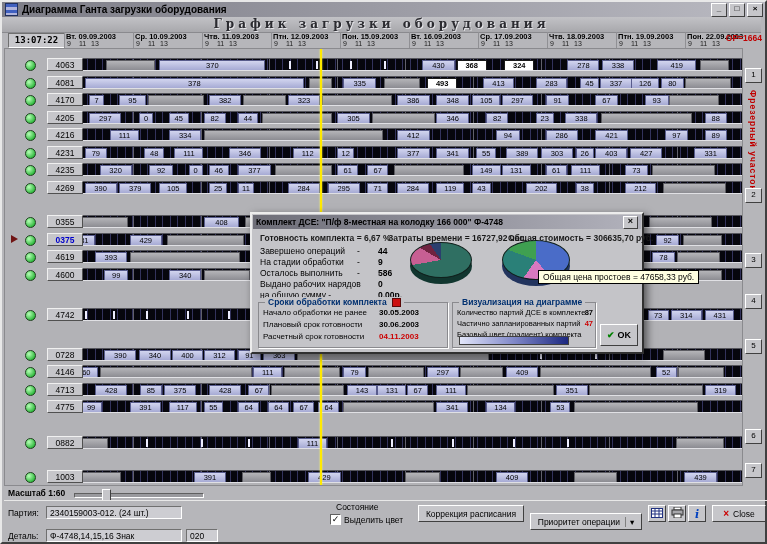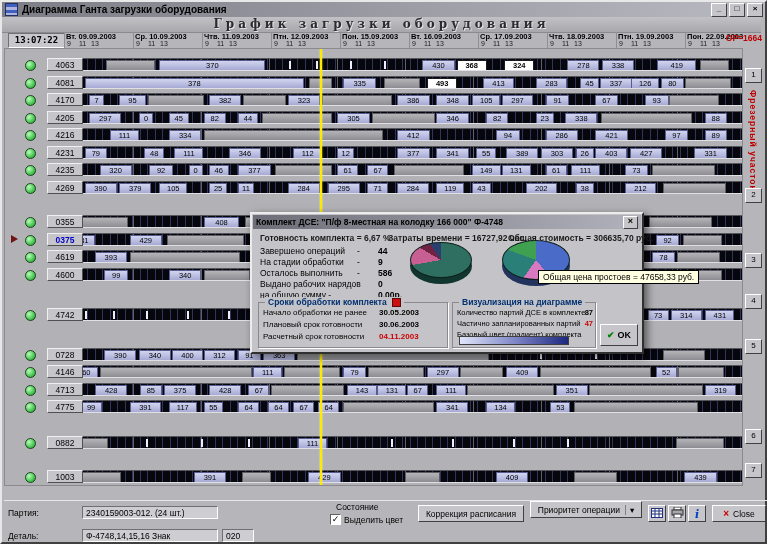--- a/index.html
+++ b/index.html
@@ -61,32 +61,32 @@
   .scale-label{position:absolute;left:4px;top:1px;font-size:8.5px;font-weight:bold;}
   .slider{position:absolute;left:70px;top:2px;width:130px;height:10px;}
   .slider-track{position:absolute;left:0;right:0;top:4px;height:3px;background:#9a9a9e;
                 border:1px solid;border-color:#606060 #fff #fff #606060;}
   .slider-thumb{position:absolute;left:28px;top:0;width:7px;height:10px;background:#c6c6ca;
                 border:1px solid;border-color:#fff #404040 #404040 #fff;}
   
   .status{position:absolute;left:2px;top:498px;width:763px;height:44px;border-top:1px solid #e8e8e8;}
   .slabel{position:absolute;font-size:8.5px;}
   .fld{position:absolute;height:13px;background:#cdcdd2;border:1px solid;border-color:#707070 #fff #fff #707070;
-       font-size:8.5px;line-height:12px;padding:0 3px;white-space:nowrap;overflow:hidden;box-sizing:border-box;margin-left:36px;}
+       font-size:8.5px;line-height:12px;padding:0 3px;white-space:nowrap;overflow:hidden;box-sizing:border-box;}
   .lbl-party{left:4px;top:7px;} .f-party{left:42px;top:5px;width:136px;}
   .f-name{left:182px;top:5px;width:138px;}
   .lbl-detail{left:4px;top:30px;} .f-detail{left:42px;top:28px;width:136px;} .f-code{left:182px;top:28px;width:32px;}
   .lbl-state{left:332px;top:1px;}
   .chkbox{position:absolute;left:326px;top:13px;display:flex;align-items:center;gap:3px;font-size:8.5px;cursor:default;}
   .chkbox .box{width:9px;height:9px;background:#fff;border:1px solid;border-color:#606060 #fff #fff #606060;
                font-size:9px;line-height:8px;text-align:center;color:#000;}
   .btn{position:absolute;background:#c6c6ca;border:1px solid;border-color:#fff #404040 #404040 #fff;
        font-size:8.5px;text-align:center;font-family:"Liberation Sans",sans-serif;padding:0;}
   .b-corr{left:414px;top:4px;width:106px;height:17px;}
-  .b-prio{left:526px;top:0;width:112px;height:17px;}
+  .b-prio{left:526px;top:12px;width:112px;height:17px;}
   .b-prio .drop{display:inline-block;margin-left:5px;border-left:1px solid #808080;padding-left:4px;}
   .ibtn{position:absolute;top:4px;width:18px;height:17px;background:#c6c6ca;border:1px solid;
         border-color:#fff #404040 #404040 #fff;text-align:center;padding:0;}
   .i-grid{left:644px;} .i-print{left:664px;} .i-info{left:684px;}
   .info-i{font-family:"DejaVu Serif",serif;font-style:italic;font-weight:bold;color:#0040c0;font-size:11px;}
   .b-close{left:708px;top:4px;width:54px;height:17px;}
   .xred{color:#cc0000;font-weight:bold;margin-right:4px;font-size:10px;}
   
   .dialog{position:absolute;left:248px;top:210px;width:390px;height:138px;background:#c4c4c8;z-index:50;
           border:2px solid;border-color:#ececec #303030 #303030 #ececec;box-shadow:3px 3px 8px rgba(0,0,0,.55);}
@@ -517,20 +517,27 @@
     <div class="vtext">Фрезерный участок</div>
   <div class="grp-btn" style="top: 20px;">1</div>
       <div class="grp-btn" style="top: 140px;">2</div>
       <div class="grp-btn" style="top: 205px;">3</div>
       <div class="grp-btn" style="top: 246px;">4</div>
       <div class="grp-btn" style="top: 291px;">5</div>
       <div class="grp-btn" style="top: 381px;">6</div>
       <div class="grp-btn" style="top: 415px;">7</div>
     </div>
 
+  <div class="scale-row">
+    <span class="scale-label">Масштаб 1:60</span>
+    <div class="slider">
+      <div class="slider-track"></div>
+      <div class="slider-thumb"></div>
+    </div>
+  </div>
 
   <div class="status">
     <span class="slabel lbl-party">Партия:</span>
     <div class="fld f-party">2340159003-012. (24 шт.)</div>
     <span class="slabel lbl-detail">Деталь:</span>
     <div class="fld f-detail">Ф-4748,14,15,16 Знак</div>
     <div class="fld f-code">020</div>
     <span class="slabel lbl-state">Состояние</span>
     <label class="chkbox">
       <span class="box"><span>✓</span></span>

